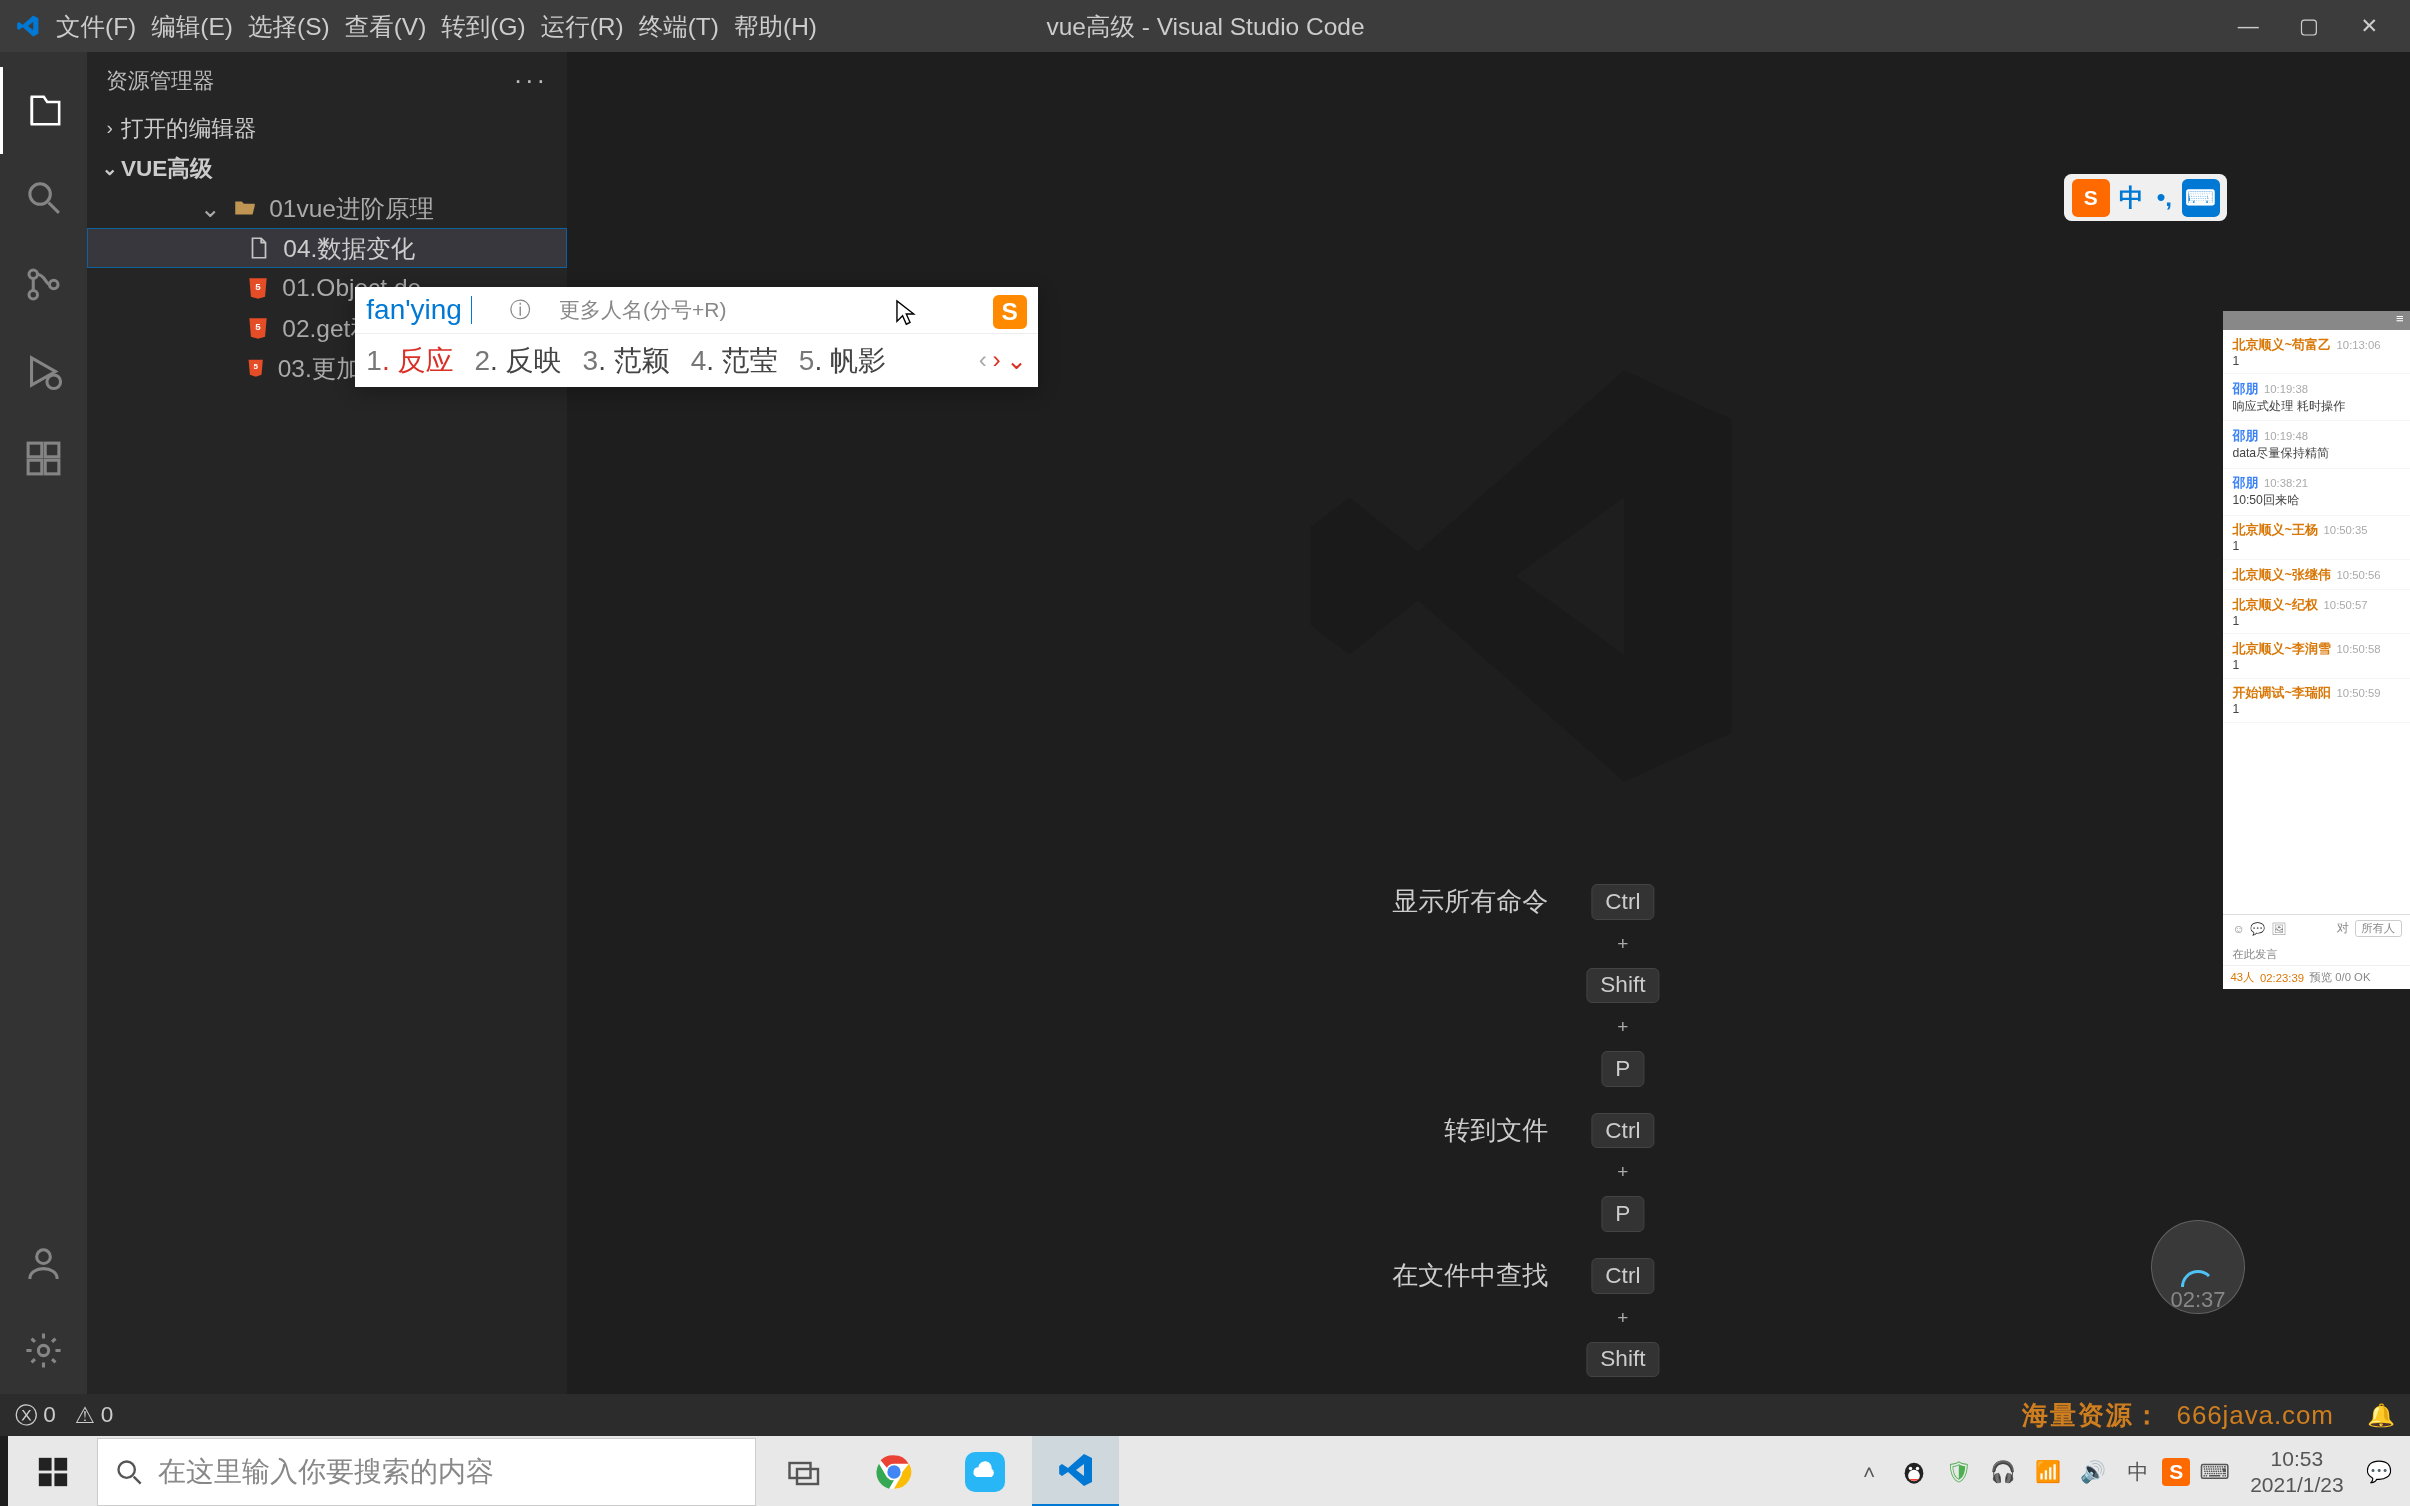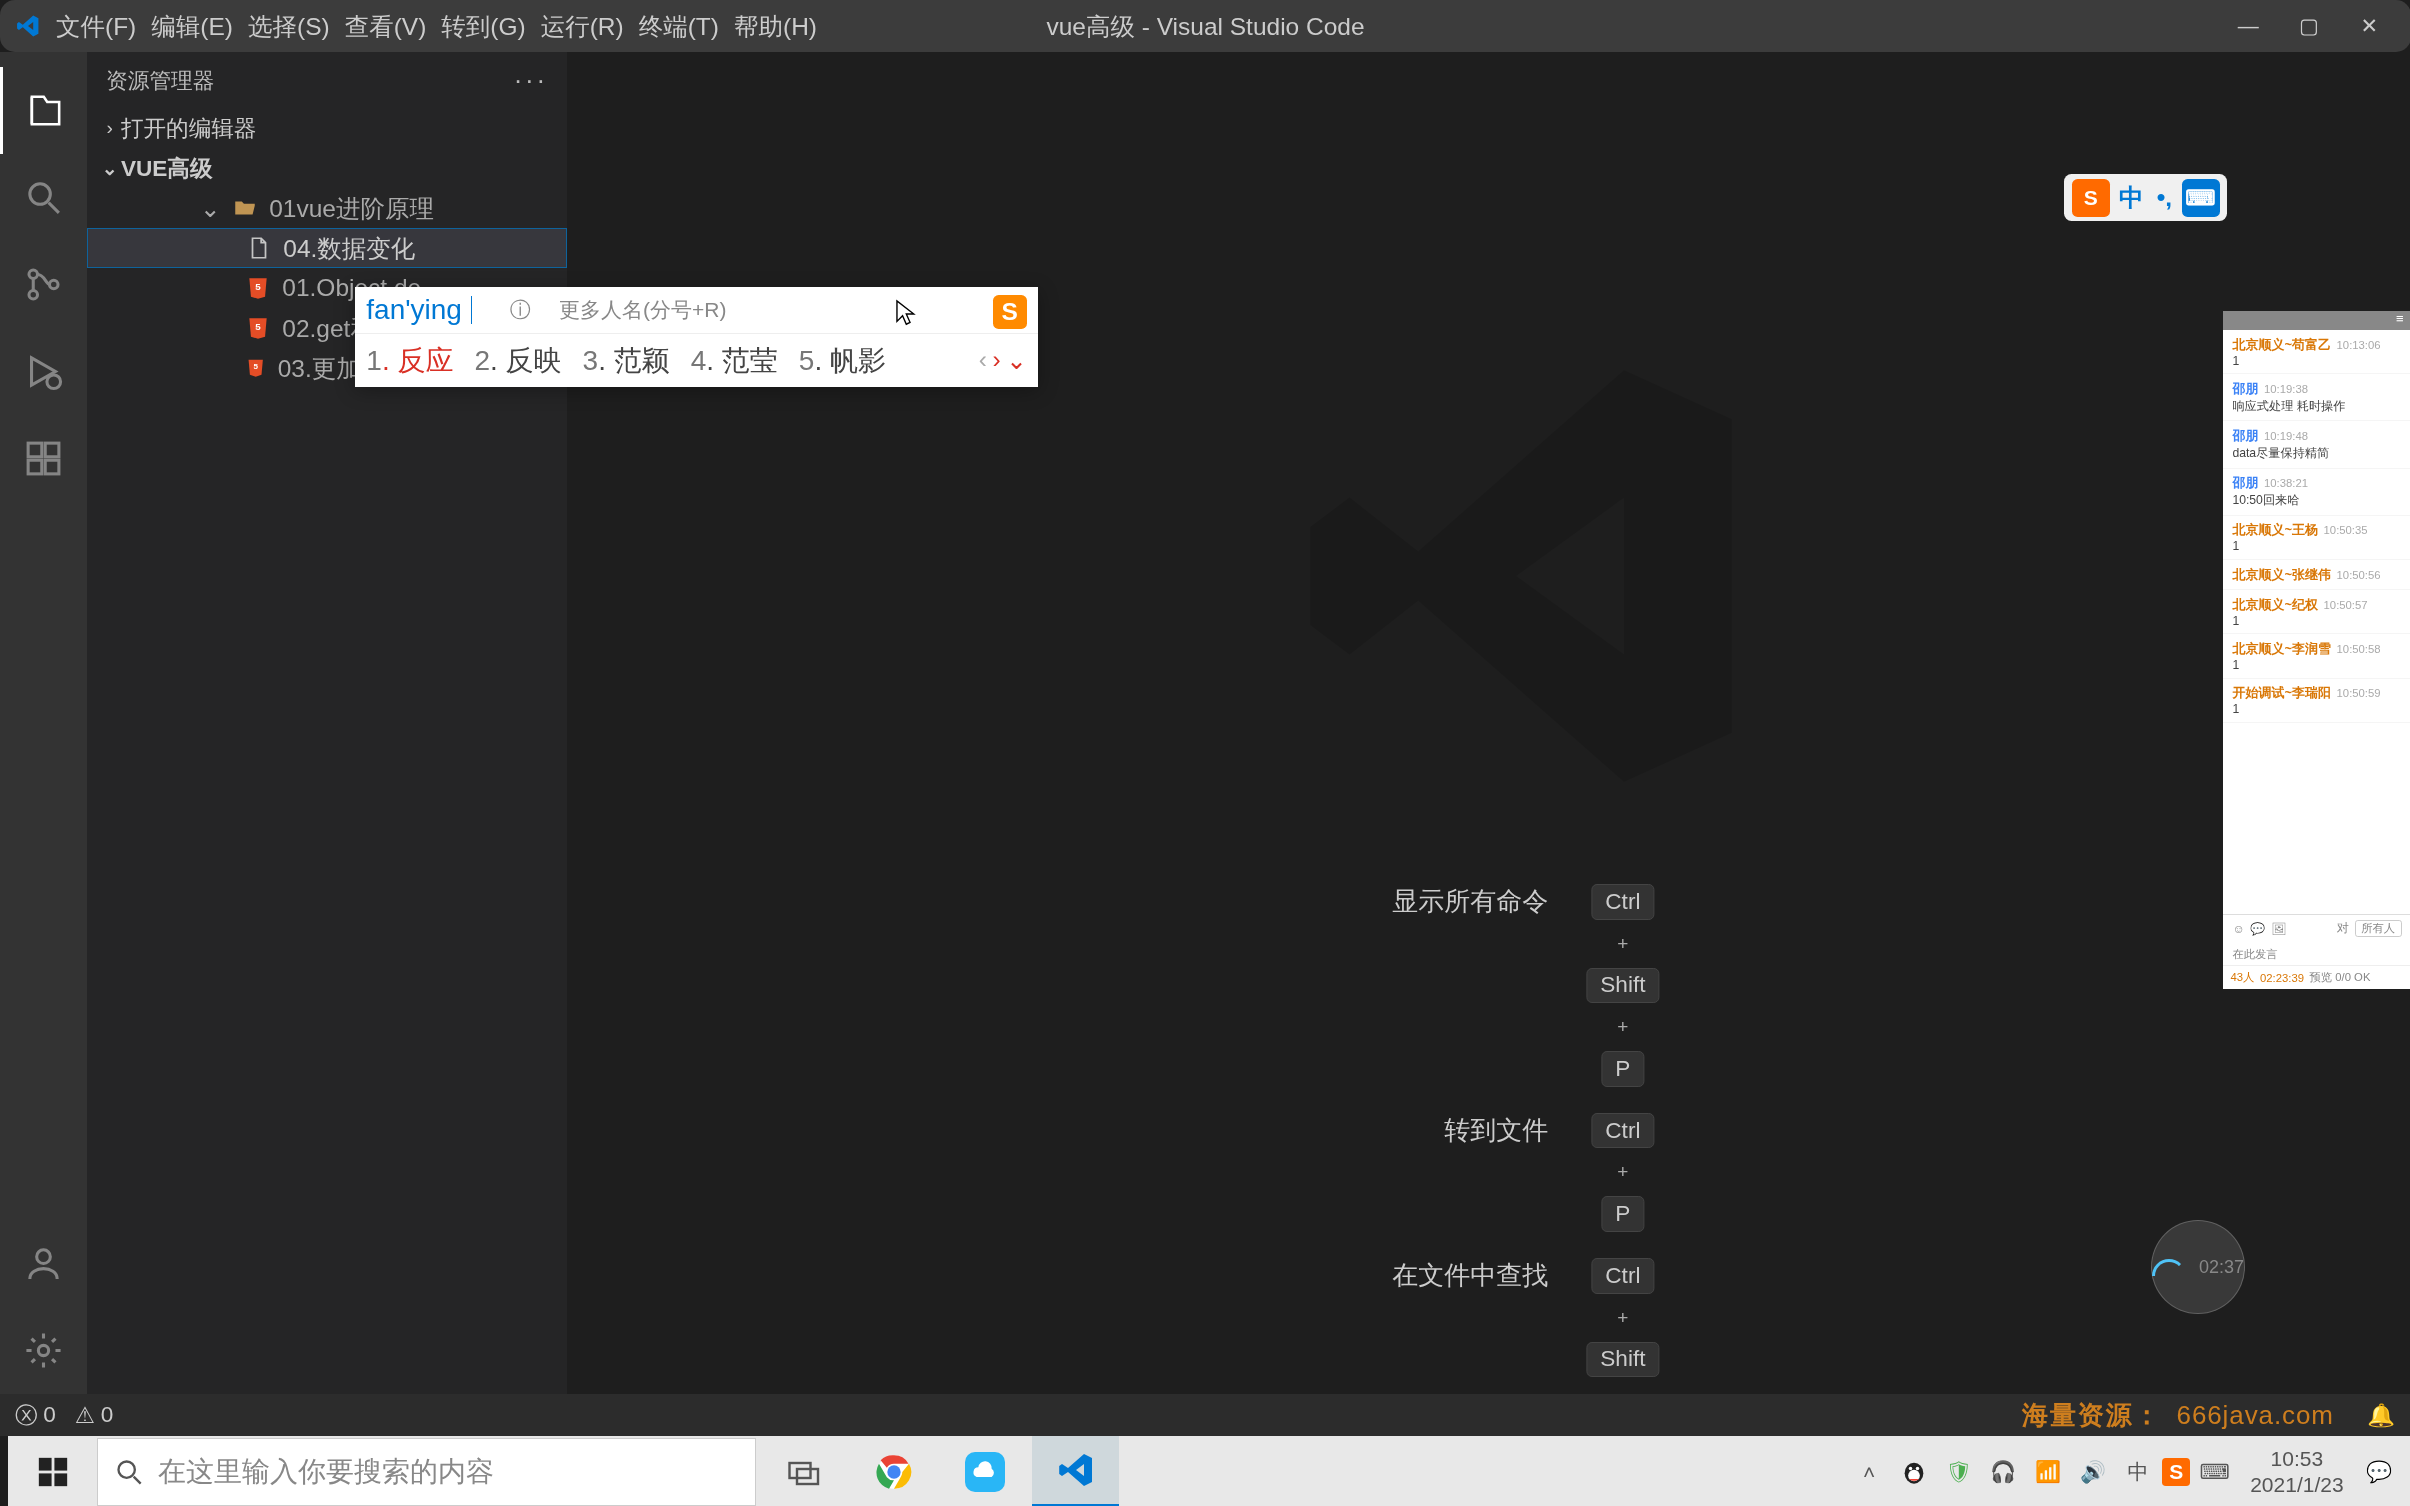--- a/index.html
+++ b/index.html
@@ -1,19 +1,19 @@
 <!DOCTYPE html>
 <html style="font-size:15px"><head>
   <meta charset="utf-8">
   <style>
     * { margin: 0; padding: 0; box-sizing: border-box; font-family: "Segoe UI", "Microsoft YaHei", sans-serif; }
     body { width: 2411px; height: 1507px; background: #1e1e1e; overflow: hidden; position: relative; color: #ccc; }
 
     
-    .titlebar { height: 52px; background: #3c3c3c; display: flex; align-items: center; padding: 0 15px; position: relative; border-radius: 15px; }
+    .titlebar { height: 52px; background: #3c3c3c; display: flex; align-items: center; padding: 0 15px; position: relative; }
     .titlebar .logo { width: 26px; height: 26px; margin-right: 15px; }
     .titlebar .menus { display: flex; gap: 15px; font-size: 24.5px; color: #ccc; }
     .titlebar .menu-item { cursor: pointer; }
     .titlebar .title { position: absolute; left: 50%; transform: translateX(-50%); font-size: 24.5px; color: #ccc; }
     .titlebar .win-controls { position: absolute; right: 0; display: flex; gap: 22.6px; padding-right: 22.6px; }
     .titlebar .win-ctrl { width: 38px; height: 38px; display: flex; align-items: center; justify-content: center; color: #ccc; font-size: 21px; cursor: pointer; }
 
     
     .body { display: flex; height: calc(100% - 52px - 42px - 71px); }
     
@@ -88,21 +88,21 @@
     .chat-name.blue { color: #3b82f6; }
     .chat-time { color: #aaa; font-size: 11.3px; margin-left: 5.6px;}
     .chat-text { color: #444; font-size: 12.2px; }
     .chat-foot { border-top: 0.9px solid #ddd; padding: 5.6px 9.4px; display:flex; align-items:center; gap:5.6px; font-size:12.2px; color:#888;}
     .chat-foot .pill { border: 0.9px solid #ccc; padding: 0 5.6px; border-radius: 2.8px; font-size:11.3px;}
     .chat-footnote { padding: 3.8px 9.4px; font-size: 11.3px; color: #888; }
     .chat-bottom { background: #fff; border-top: 0.9px solid #eee; padding: 3.8px 7.5px; font-size: 11.3px; color: #888; display:flex; gap:5.6px; align-items:center;}
     .chat-bottom .cnt { color:#d97706;}
 
     
-    .timer { position: absolute; right: 166px; bottom: 193px; width: 94px; height: 94px; border-radius: 50%; background: rgba(255,255,255,0.12); border: 1.9px solid rgba(255,255,255,0.2); display:flex; flex-direction:row; align-items:center; justify-content:space-between; color:#888; font-size:18px; }
+    .timer { position: absolute; right: 166px; bottom: 193px; width: 94px; height: 94px; border-radius: 50%; background: rgba(255,255,255,0.12); border: 1.9px solid rgba(255,255,255,0.2); display:flex; flex-direction:column; align-items:center; justify-content:flex-end; color:#888; font-size:22px; }
     .timer .arc { width: 34px; height: 17px; border-top: 3.8px solid #4fc3f7; border-left: 3.8px solid #4fc3f7; border-right: 3.8px solid transparent; border-radius: 17px 17px 0 0; }
 
     
     .statusbar { height: 42px; background: #2c2c2c; display: flex; align-items: center; padding: 0 15px; gap: 19px; font-size: 22.6px; color: #ccc; position: absolute; bottom: 71px; left: 0; right: 0;}
     .statusbar .sb-item { display: flex; align-items: center; gap: 5.6px; }
     .statusbar .right { margin-left: auto; display: flex; align-items: center; gap: 15px; text-align: right; }
     .watermark { color: #ce7e1e; font-size: 26px; font-weight: bold; letter-spacing: 1.9px; font-family: "KaiTi", serif; }
     .watermark-url { color: #ce7e1e; font-size: 26px; letter-spacing: 0.9px; }
 
     

